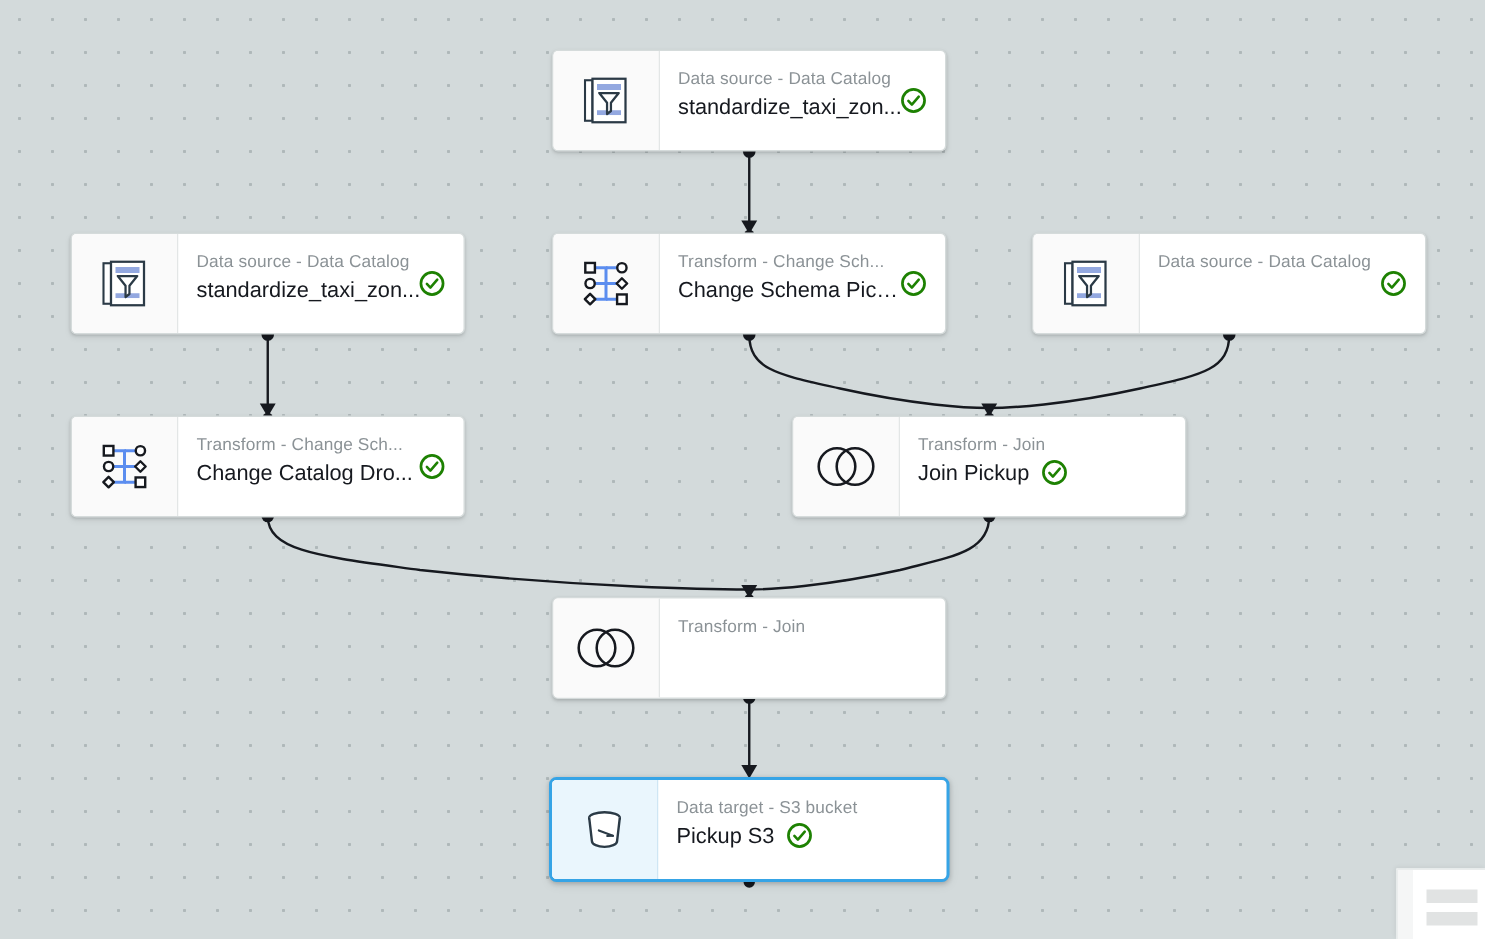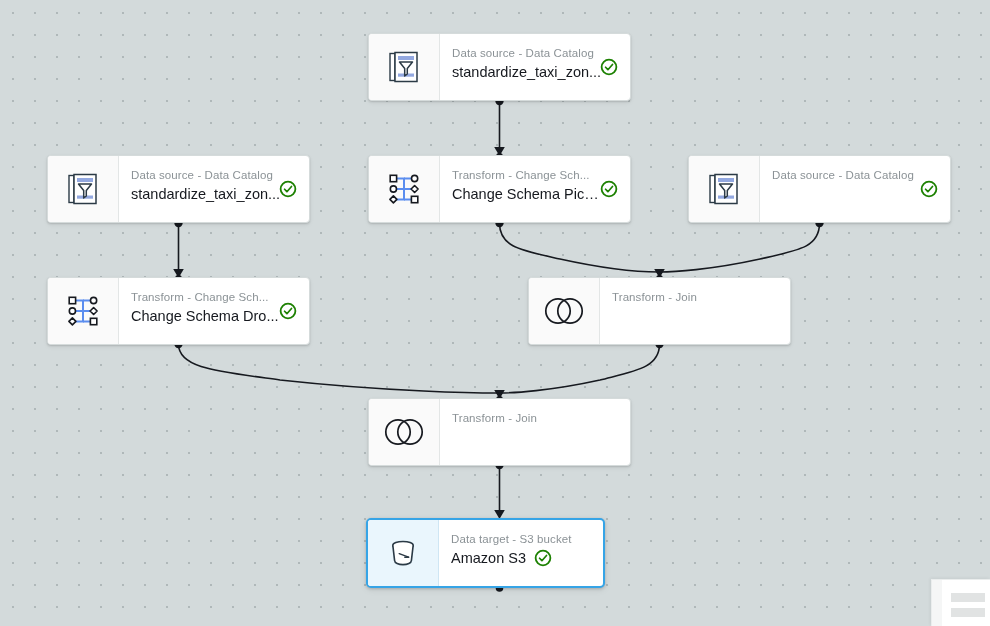--- a/index.html
+++ b/index.html
@@ -83,21 +83,21 @@
     font-size: 11.5px;
     color: #8b9296;
     line-height: 14px;
     white-space: nowrap;
     overflow: hidden;
     text-overflow: ellipsis;
     letter-spacing: 0.1px;
   }
   .node-title-row {
     display: flex;
-    align-items: center;
+    align-items: flex-start;
     gap: 8px;
     margin-top: 2px;
     min-width: 0;
   }
   .node-title {
     font-size: 14.5px;
     color: #16191f;
     line-height: 20px;
     white-space: nowrap;
     overflow: hidden;
@@ -307,66 +307,73 @@
         <circle cx="6.4" cy="17" r="3.1" fill="#ffffff" stroke="#16191f" stroke-width="1.6"></circle>
         <path d="M6.4,23.9 L9.9,27.4 L6.4,30.9 L2.9,27.4 Z" fill="#ffffff" stroke="#16191f" stroke-width="1.6" stroke-linejoin="round"></path>
         <circle cx="27.6" cy="6.5" r="3.1" fill="#ffffff" stroke="#16191f" stroke-width="1.6"></circle>
         <path d="M27.6,13.5 L31.1,17 L27.6,20.5 L24.1,17 Z" fill="#ffffff" stroke="#16191f" stroke-width="1.6" stroke-linejoin="round"></path>
         <rect x="24.4" y="24.3" width="6.4" height="6.4" fill="#ffffff" stroke="#16191f" stroke-width="1.6"></rect>
       </svg>
     </div>
     <div class="node-body">
       <div class="node-type">Transform - Change Sch...</div>
       <div class="node-title-row">
-        <div class="node-title fixed-w">Change Schema Dro...</div>
+        <div class="node-title fixed-w">Change Catalog Dro...</div>
       </div>
       <svg class="status-badge status-right" viewBox="0 0 20 20">
         <circle cx="10" cy="10" r="8.2" fill="none" stroke="#1d8102" stroke-width="2"></circle>
         <path d="M6.2,10.3 L8.8,13 L13.9,7.2" fill="none" stroke="#1d8102" stroke-width="1.9" stroke-linecap="round" stroke-linejoin="round"></path>
       </svg>
     </div>
   </div>
 
   <div class="node" style="left:528px; top:277px; width:263px;">
     <div class="node-icon">
       <svg width="44" height="30" viewBox="0 0 44 30">
         <circle cx="16" cy="15" r="12.2" fill="none" stroke="#16191f" stroke-width="1.7"></circle>
         <circle cx="28" cy="15" r="12.2" fill="none" stroke="#16191f" stroke-width="1.7"></circle>
       </svg>
     </div>
     <div class="node-body">
       <div class="node-type">Transform - Join</div>
+      <div class="node-title-row">
+        <div class="node-title">Join Pickup</div>
+        <svg class="status-badge" viewBox="0 0 20 20">
+          <circle cx="10" cy="10" r="8.2" fill="none" stroke="#1d8102" stroke-width="2"></circle>
+          <path d="M6.2,10.3 L8.8,13 L13.9,7.2" fill="none" stroke="#1d8102" stroke-width="1.9" stroke-linecap="round" stroke-linejoin="round"></path>
+        </svg>
+      </div>
     </div>
   </div>
 
   <div class="node" style="left:368px; top:398px; width:263px;">
     <div class="node-icon">
       <svg width="44" height="30" viewBox="0 0 44 30">
         <circle cx="16" cy="15" r="12.2" fill="none" stroke="#16191f" stroke-width="1.7"></circle>
         <circle cx="28" cy="15" r="12.2" fill="none" stroke="#16191f" stroke-width="1.7"></circle>
       </svg>
     </div>
     <div class="node-body">
       <div class="node-type">Transform - Join</div>
     </div>
   </div>
 
-  <div class="node selected" style="left:366px; top:518px; width:239px; height:70px;">
+  <div class="node selected" style="left:366px; top:518px; width:267px; height:70px;">
     <div class="node-icon">
       <svg width="32" height="32" viewBox="0 0 32 32">
         <ellipse cx="16" cy="8.2" rx="10.2" ry="3.7" fill="#ffffff" stroke="#2b3a46" stroke-width="1.6"></ellipse>
         <path d="M5.8,8.2 L7.6,23.6 C7.6,25.9 11.5,27.6 16,27.6 C20.5,27.6 24.4,25.9 24.4,23.6 L26.2,8.2" fill="#ffffff" stroke="#2b3a46" stroke-width="1.6" stroke-linejoin="round"></path>
         <path d="M12.2,16.6 L21.6,20.2" fill="none" stroke="#2b3a46" stroke-width="1.4" stroke-linecap="round"></path>
         <path d="M21.6,20.2 L17.8,20.3" fill="none" stroke="#2b3a46" stroke-width="1.4" stroke-linecap="round"></path>
       </svg>
     </div>
     <div class="node-body">
       <div class="node-type">Data target - S3 bucket</div>
       <div class="node-title-row">
-        <div class="node-title">Amazon S3</div>
+        <div class="node-title">Pickup S3</div>
         <svg class="status-badge" viewBox="0 0 20 20">
           <circle cx="10" cy="10" r="8.2" fill="none" stroke="#1d8102" stroke-width="2"></circle>
           <path d="M6.2,10.3 L8.8,13 L13.9,7.2" fill="none" stroke="#1d8102" stroke-width="1.9" stroke-linecap="round" stroke-linejoin="round"></path>
         </svg>
       </div>
     </div>
   </div>
 
   <div id="corner-panel">
     <div class="panel-strip"></div>

